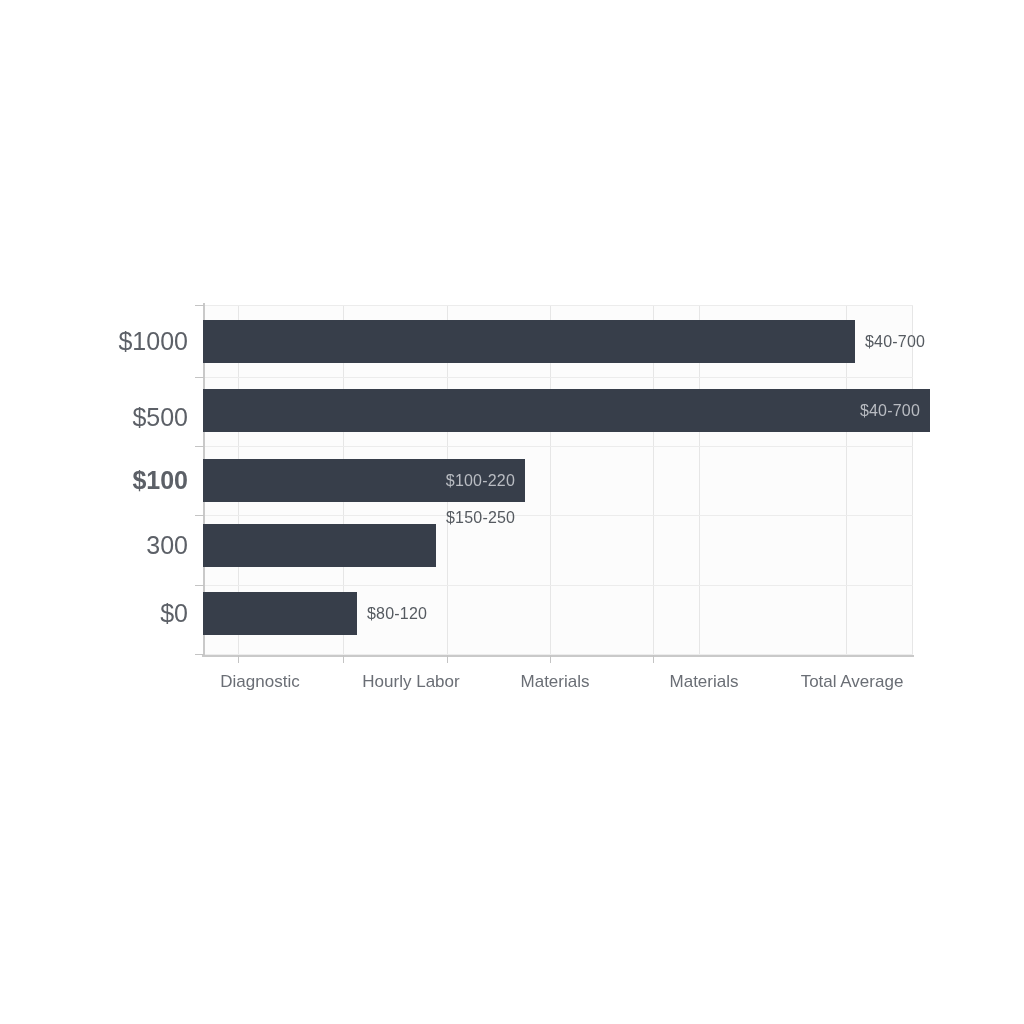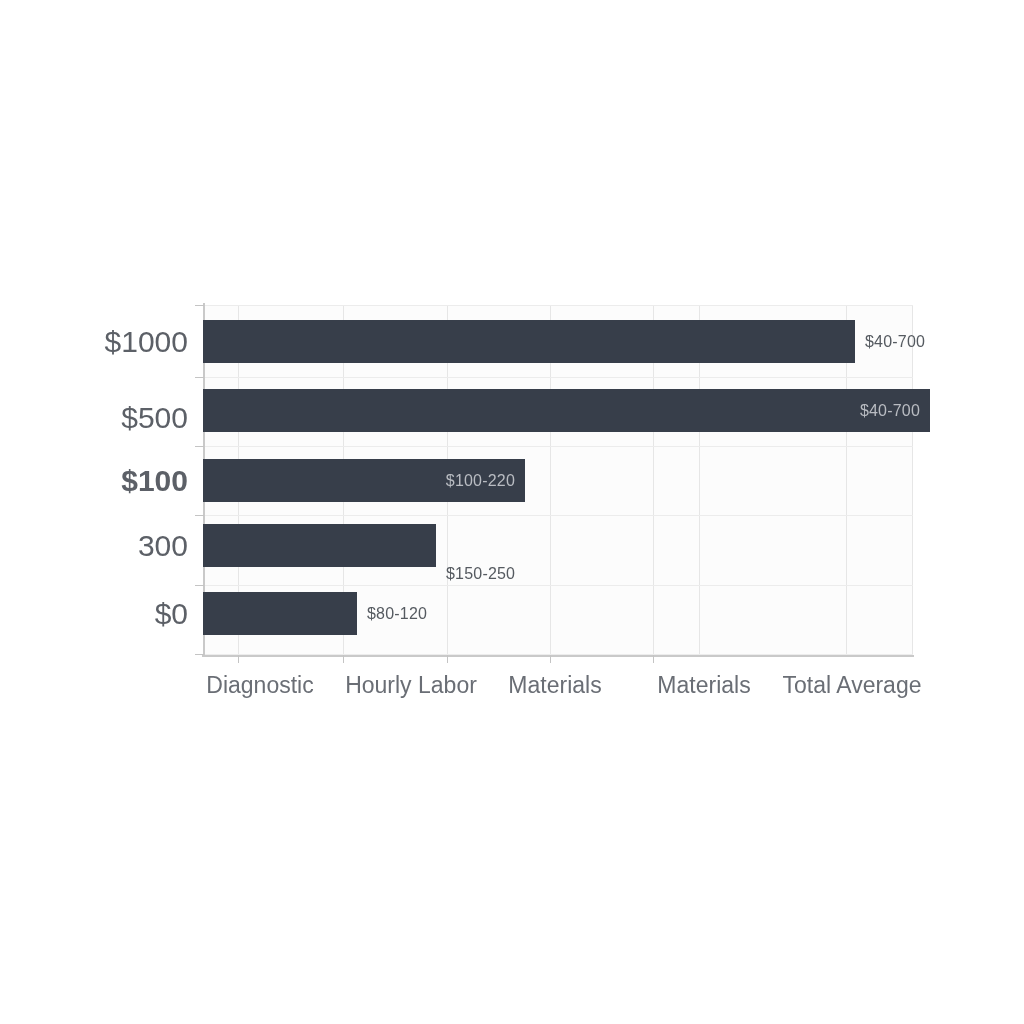--- a/index.html
+++ b/index.html
@@ -106,30 +106,30 @@
     color: #555a60;
     padding-left: 10px;
   }
 
   
   .ylabel {
     position: absolute;
     right: 836px;      
     height: 43px;
     line-height: 43px;
-    font-size: 30px;
+    font-size: 25px;
     color: #5c6067;
     white-space: nowrap;
     text-align: right;
   }
 
   .xlabel {
     position: absolute;
     top: 672px;
-    font-size: 23px;
+    font-size: 17px;
     color: #6a6e75;
     white-space: nowrap;
     transform: translateX(-50%);
   }
 </style>
 </head>
 <body>
 
 <div id="figure">
 
@@ -169,21 +169,21 @@
 
   <div class="bar" style="top:320px; width:652px;"></div>
   <div class="bar" style="top:389px; width:727px;"></div>
   <div class="bar" style="top:459px; width:322px;"></div>
   <div class="bar" style="top:524px; width:233px;"></div>
   <div class="bar" style="top:592px; width:154px;"></div>
 
   <div class="bar-label outside" style="top:320px; left:855px;">$40-700</div>
   <div class="bar-label inside" style="top:389px; left:203px; width:727px;">$40-700</div>
   <div class="bar-label inside" style="top:459px; left:203px; width:322px;border-radius:14px;">$100-220</div>
-  <div class="bar-label outside" style="top:552px; left:436px;">$150-250</div>
+  <div class="bar-label outside" style="top:496px; left:436px;">$150-250</div>
   <div class="bar-label outside" style="top:592px; left:357px;">$80-120</div>
 
   <div class="ylabel" style="top:320px;">$1000</div>
   <div class="ylabel" style="top:396px;">$500</div>
   <div class="ylabel" style="top:459px;font-weight:bold;">$100</div>
   <div class="ylabel" style="top:524px;">300</div>
   <div class="ylabel" style="top:592px;">$0</div>
 
   <div class="xlabel" style="left:260px;">Diagnostic</div>
   <div class="xlabel" style="left:411px;">Hourly Labor</div>

